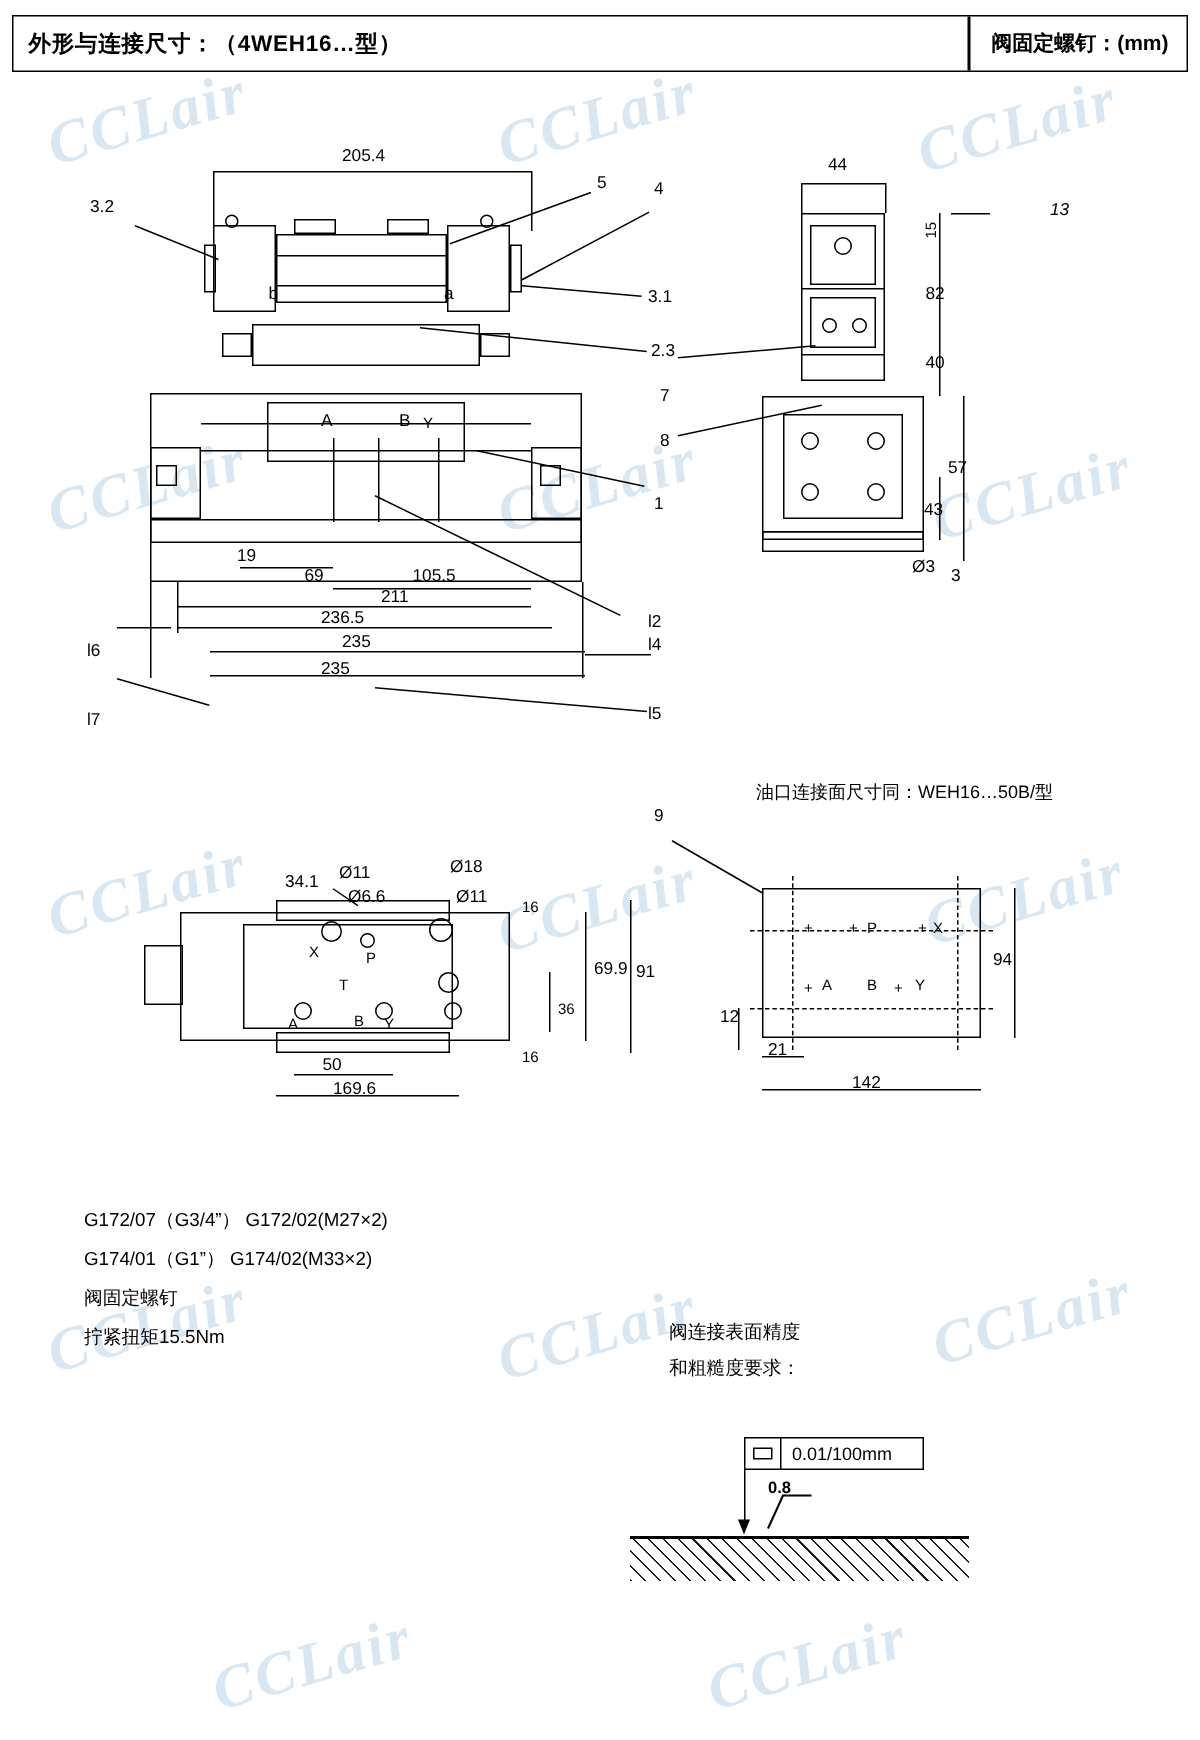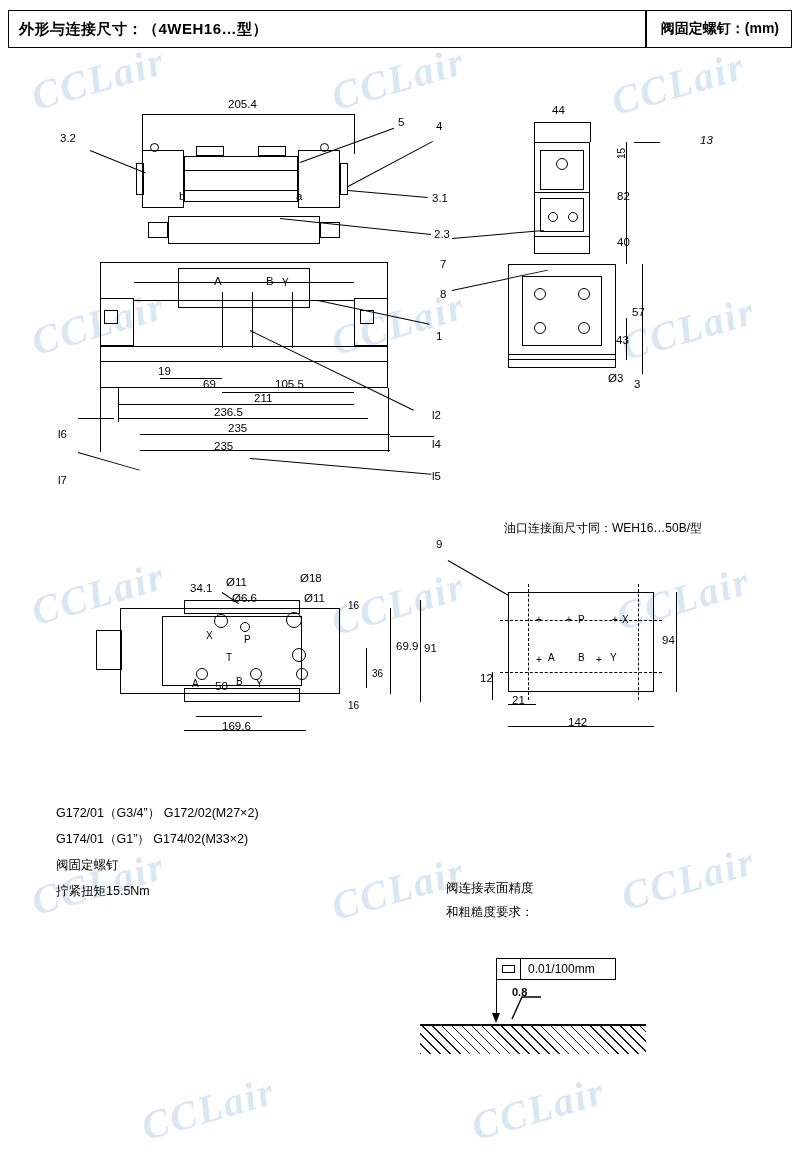--- a/index.html
+++ b/index.html
@@ -141,21 +141,21 @@
     <div class="ln" style="left:280px;top:218px;width:152px;height:1px;transform:rotate(6deg);transform-origin:left center;"></div>
     <div class="lbl" style="left:434px;top:228px;">2.3</div>
 
     <div class="ln" style="left:318px;top:300px;width:114px;height:1px;transform:rotate(12deg);transform-origin:left center;"></div>
     <div class="lbl" style="left:436px;top:330px;">1</div>
 
     <div class="ln" style="left:250px;top:330px;width:182px;height:1px;transform:rotate(26deg);transform-origin:left center;"></div>
     <div class="lbl" style="left:432px;top:409px;">l2</div>
 
     <div class="ln" style="left:390px;top:436px;width:44px;height:1px;"></div>
-    <div class="lbl" style="left:432px;top:438px;text-align:center;">l4</div>
+    <div class="lbl" style="left:432px;top:424px;text-align:center;">l4</div>
 
     <div class="ln" style="left:250px;top:458px;width:182px;height:1px;transform:rotate(5deg);transform-origin:left center;"></div>
     <div class="lbl" style="left:432px;top:470px;">l5</div>
 
     <div class="ln" style="left:78px;top:418px;width:36px;height:1px;"></div>
     <div class="lbl" style="left:58px;top:428px;">l6</div>
 
     <div class="ln" style="left:78px;top:452px;width:64px;height:1px;transform:rotate(16deg);transform-origin:left center;"></div>
     <div class="lbl" style="left:58px;top:474px;">l7</div>
   </div>
@@ -240,21 +240,21 @@
     <div class="lbl s" style="left:348px;top:700px;">16</div>
     <div class="lbl s" style="left:372px;top:668px;">36</div>
     <div class="lbl" style="left:396px;top:640px;">69.9</div>
     <div class="lbl" style="left:424px;top:642px;">91</div>
 
     <div class="ln vl" style="left:390px;top:608px;height:86px;"></div>
     <div class="ln vl" style="left:420px;top:600px;height:102px;"></div>
     <div class="ln vl" style="left:366px;top:648px;height:40px;"></div>
 
     <div class="ln hl" style="left:196px;top:716px;width:66px;"></div>
-    <div class="lbl" style="left:215px;top:680px;">50</div>
+    <div class="lbl" style="left:215px;top:704px;">50</div>
     <div class="ln hl" style="left:184px;top:730px;width:122px;"></div>
     <div class="lbl" style="left:222px;top:720px;">169.6</div>
   </div>
 
   <div>
     <div class="lbl" style="left:504px;top:520px;font-size:12px;">油口连接面尺寸同：WEH16…50B/型</div>
 
     <div class="bx2" style="left:508px;top:592px;width:146px;height:100px;"></div>
     <div class="dashv" style="left:528px;top:584px;height:116px;"></div>
     <div class="dashv" style="left:638px;top:584px;height:116px;"></div>
@@ -279,21 +279,21 @@
     <div class="ln hl" style="left:508px;top:704px;width:28px;"></div>
     <div class="lbl" style="left:512px;top:694px;">21</div>
     <div class="ln vl" style="left:492px;top:672px;height:28px;"></div>
     <div class="lbl" style="left:480px;top:672px;">12</div>
 
     <div class="ln" style="left:448px;top:560px;width:70px;height:1px;transform:rotate(30deg);transform-origin:left center;"></div>
     <div class="lbl" style="left:436px;top:538px;">9</div>
   </div>
 
   <div class="textblock" style="left:56px;top:800px;">
-    <div>G172/01（G3/4”）  G172/02(M27×2)</div>
+    <div>G172/07（G3/4”）  G172/02(M27×2)</div>
     <div>G174/01（G1”）  G174/02(M33×2)</div>
     <div>阀固定螺钉</div>
     <div>拧紧扭矩15.5Nm</div>
   </div>
 
   <div>
     <div class="notebox" style="left:446px;top:876px;">
       <div>阀连接表面精度</div>
       <div>和粗糙度要求：</div>
     </div>

